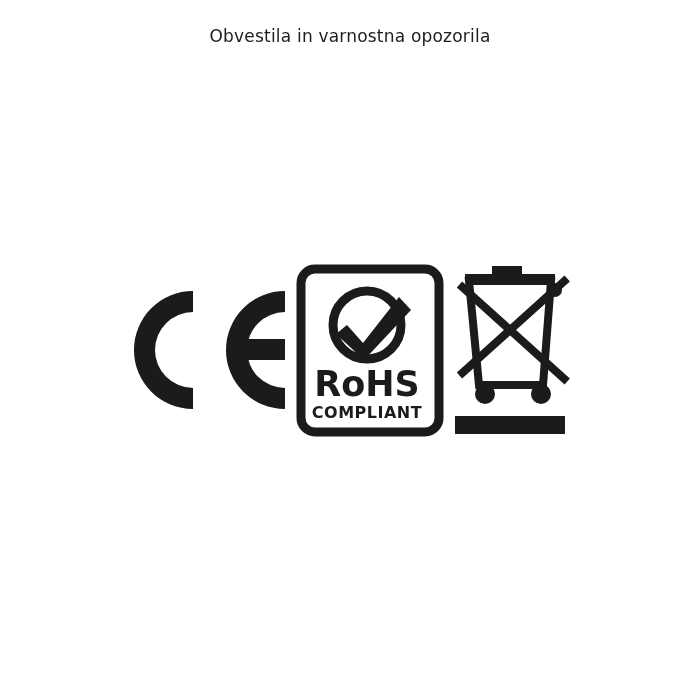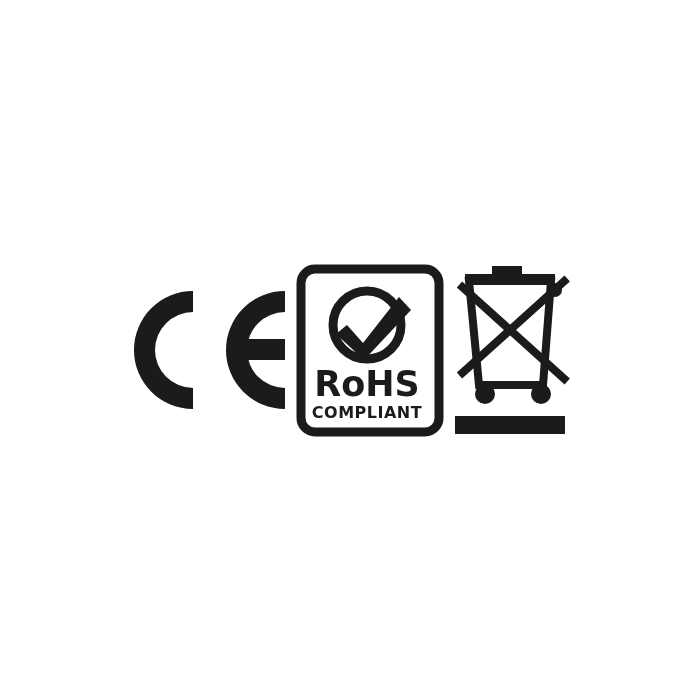--- a/index.html
+++ b/index.html
@@ -51,20 +51,21 @@
   .sym-ce { width: 170px; height: 150px; }
   .sym-rohs { width: 150px; height: 175px; }
   .sym-weee { width: 130px; height: 180px; }
   svg { display: block; }
 </style>
 </head>
 <body>
 
 <div class="page">
 
+  <div class="page-title">Obvestila in varnostna opozorila</div>
 
   <div class="symbol-row">
 
     <div class="symbol sym-ce">
       <span>
         <svg width="170" height="150" viewBox="0 0 170 150" aria-hidden="true">
 
           <path d="M68 16 A59 59 0 1 0 68 134 L68 113 A38 38 0 1 1 68 37 Z" fill="#1b1b1b"></path>
 
           <path d="M160 16 A59 59 0 1 0 160 134 L160 113 A38 38 0 1 1 160 37 Z" fill="#1b1b1b"></path>

